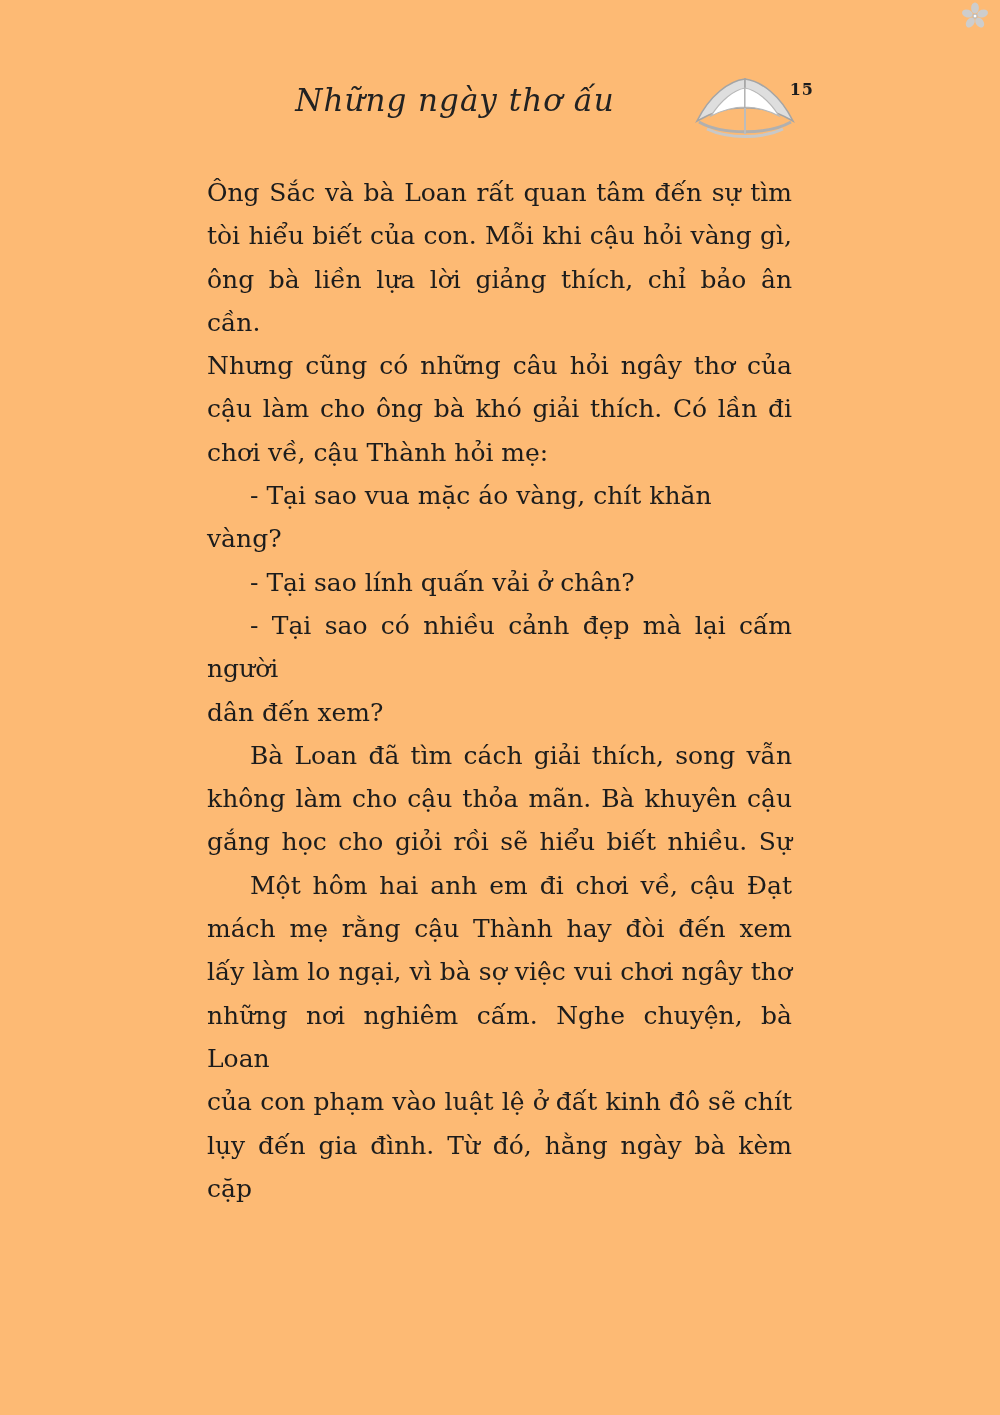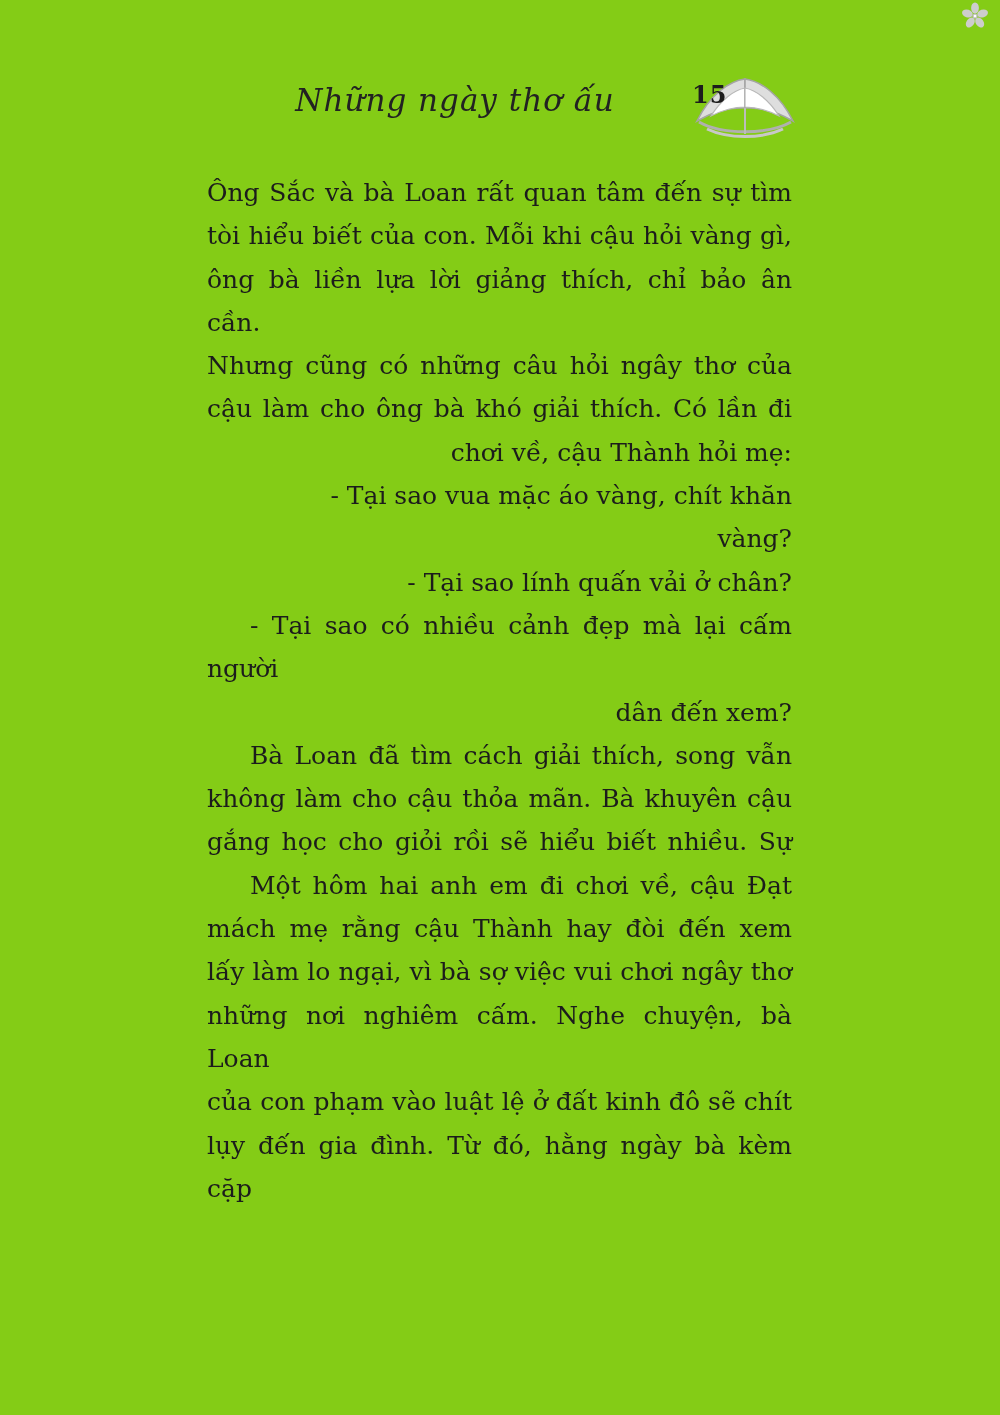--- a/index.html
+++ b/index.html
@@ -1,31 +1,31 @@
 <!DOCTYPE html>
 <html><head>
 <meta charset="utf-8">
 <style>
   html,body{margin:0;padding:0;background:#ffffff;}
-  .page{position:relative;width:1000px;height:1415px;background:#84cc16;overflow:hidden;
+  .page{position:relative;width:1000px;height:1415px;background:#fdba74;overflow:hidden;
         font-family:"DejaVu Serif","Liberation Serif",serif;color:#1c1c1c;}
 
   
   .running-title{position:absolute;top:82px;left:455px;transform:translateX(-50%);
     font-style:italic;font-size:31px;letter-spacing:1px;color:#222;white-space:nowrap;}
   .book-badge{position:absolute;left:692px;top:74px;width:106px;height:66px;}
   .book-badge svg{position:absolute;left:0;top:0;}
-  .page-number{position:absolute;left:0;top:6px;width:106px;text-align:left;
-    font-weight:bold;font-size:24px;color:#1d1d1d;letter-spacing:1px;}
+  .page-number{position:absolute;left:16px;top:6px;width:106px;text-align:right;
+    font-weight:bold;font-size:16px;color:#1d1d1d;letter-spacing:1px;}
   .corner-flower{position:absolute;left:960px;top:1px;width:30px;height:30px;}
 
   
   .body-text{position:absolute;left:207px;top:171px;width:585px;
     font-size:25px;line-height:43.3px;}
-  .line{text-align:right;}
+  .line{text-align:left;}
   .jl{text-align:justify;text-align-last:justify;}
   .ind{text-indent:43px;}
 </style>
 </head>
 <body>
 
 <div class="page">
 
   <div class="corner-flower">
     <svg width="30" height="30" viewBox="0 0 24 24">

